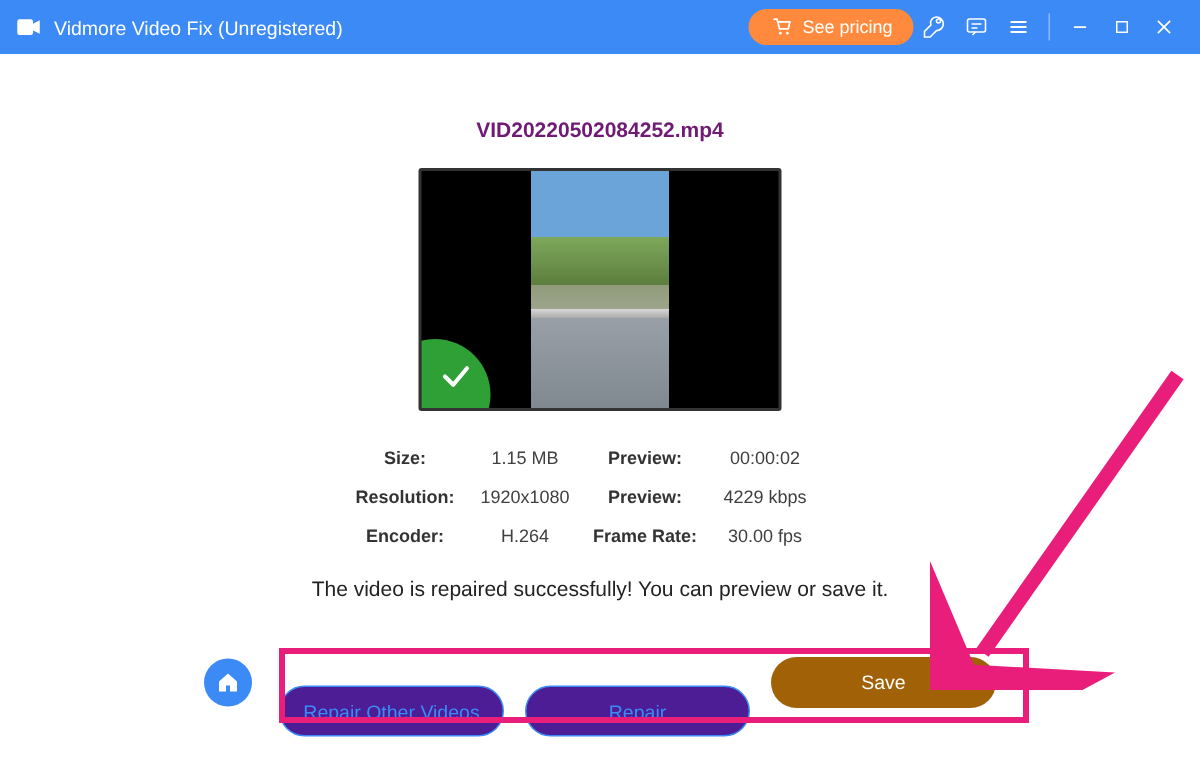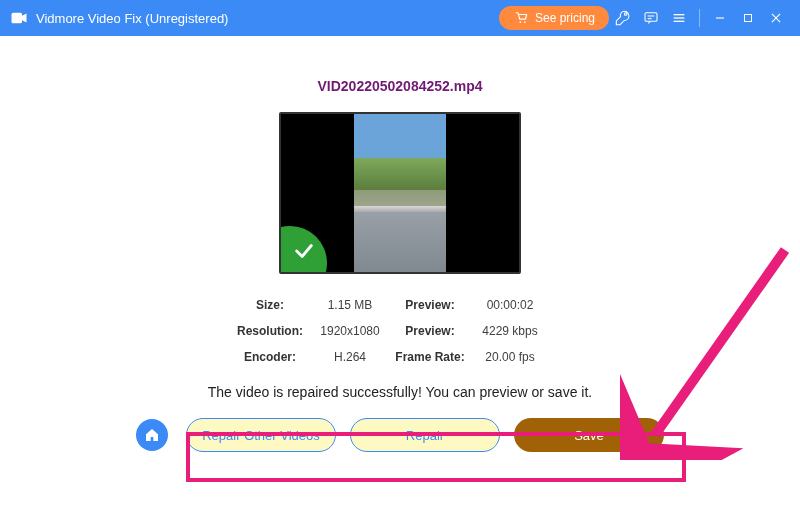--- a/index.html
+++ b/index.html
@@ -144,21 +144,22 @@
     width: 150px;
     height: 34px;
     border-radius: 17px;
     display: flex; align-items: center; justify-content: center;
     font-size: 13px;
     cursor: pointer;
   }
   .btn-outline {
     border: 1.5px solid #3b8af6;
     color: #3b8af6;
-    background: #fef9c3;
+    background: #4c1d95;
+    margin-top: 39px;
   }
   .btn-primary {
     background: #a16207;
     color: #fff;
   }
   .highlight-box {
     position: absolute;
     border: 4px solid #e91e7a;
     pointer-events: none;
   }
@@ -247,21 +248,21 @@
     <div class="meta-value">00:00:02</div>
 
     <div class="meta-label">Resolution:</div>
     <div class="meta-value">1920x1080</div>
     <div class="meta-label">Preview:</div>
     <div class="meta-value">4229 kbps</div>
 
     <div class="meta-label">Encoder:</div>
     <div class="meta-value">H.264</div>
     <div class="meta-label">Frame Rate:</div>
-    <div class="meta-value">20.00 fps</div>
+    <div class="meta-value">30.00 fps</div>
   </div>
 
   <div class="status-msg">The video is repaired successfully! You can preview or save it.</div>
 
   <div class="action-row">
     <div class="home-btn">
       <svg viewBox="0 0 24 24" width="16" height="16">
           <path d="M3 11 L12 3 L21 11 V21 H14 V15 H10 V21 H3 Z" fill="#fff"></path>
         </svg>
     </div>

